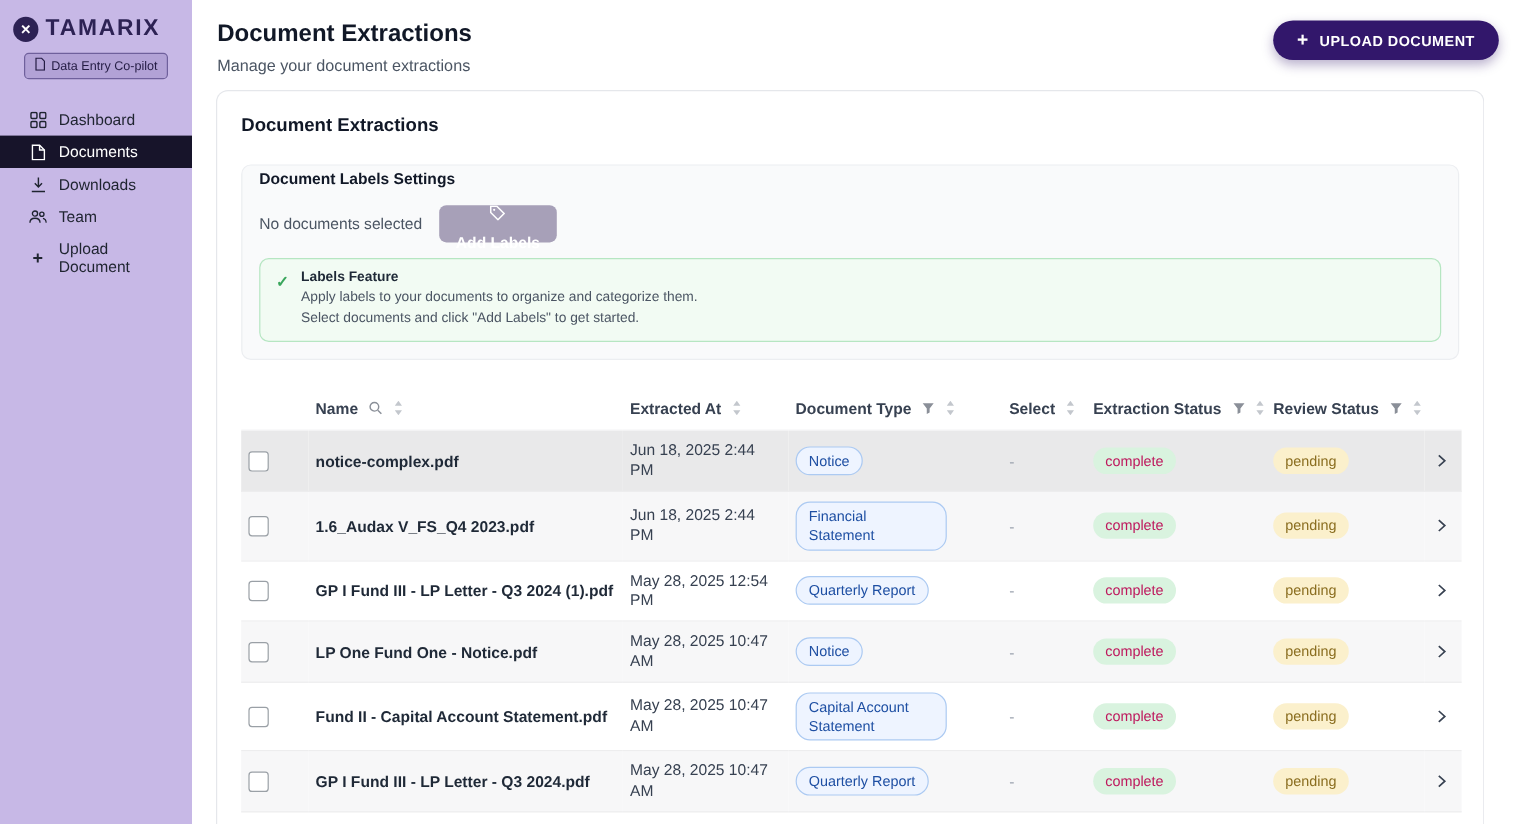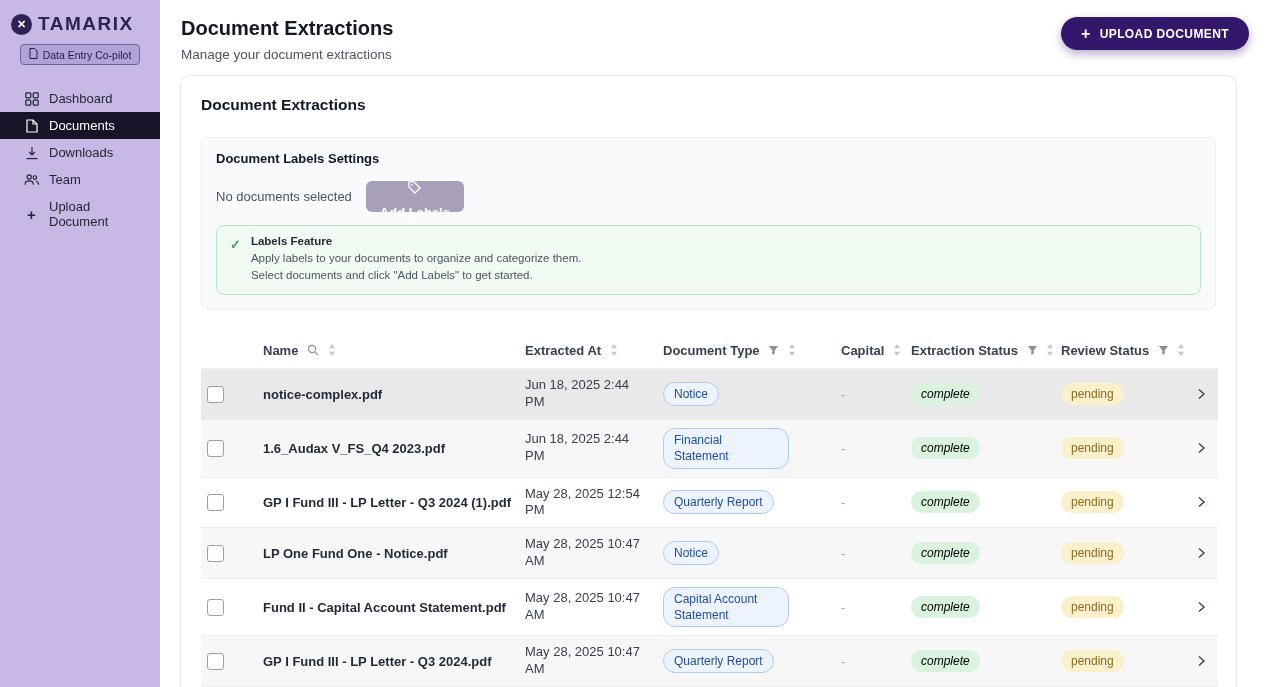--- a/index.html
+++ b/index.html
@@ -39,21 +39,21 @@
     display:flex; align-items:center; gap:9px; cursor:pointer;
     box-shadow:0 4px 10px rgba(50,23,107,.35); }
   .upload-btn .plus-glyph { font-size:16px; font-weight:600; }
 
   .card { margin-left:20px; margin-right:28px; flex:1; background:#fff;
     border:1px solid #e5e7eb; border-bottom:none; border-radius:10px 10px 0 0; padding:20px; }
   .card-title { margin:0; font-size:15.5px; font-weight:700; color:#111827; }
 
   
   .labels-panel { margin-top:23px; background:#f9fafb; border:1px solid #eceef1;
-    border-radius:8px; padding:13px 14px 14px; }
+    border-radius:8px; padding:3px 14px 14px; }
   .lp-title { margin:0 0 15px; font-size:13px; font-weight:700; color:#111827; }
   .lp-row { display:flex; align-items:center; gap:14px; }
   .lp-text { font-size:13px; color:#4b5563; }
   .add-labels-btn { background:#a7a0b8; color:#fff; border:none; border-radius:6px; height:31px;
     padding:0 14px; font-size:13px; font-weight:600; display:flex; align-items:center; gap:8px; cursor:pointer;flex-direction:column; }
   .alert { margin-top:13px; background:#f2fbf3; border:1px solid #b6e6c2; border-radius:8px;
     padding:9px 13px 11px; display:flex; gap:10px; align-items:flex-start; }
   .alert-check { color:#3aa65c; font-size:13px; font-weight:700; margin-top:2px; }
   .alert-title { font-size:11.5px; font-weight:700; color:#1f2937; margin-bottom:3px; }
   .alert-line { font-size:11.5px; color:#4b5563; line-height:1.45; }
@@ -65,21 +65,21 @@
     padding:9px 6px; border-bottom:1px solid #f1f1f2; white-space:nowrap; }
   .hicn { margin-left:5px; vertical-align:-1px; display:inline-block; }
   tbody tr { border-bottom:1px solid #ededee; }
   tbody tr:nth-child(even) { background:#f7f7f8; }
   tbody tr.row-hover { background:#e9e9ea; }
   tbody td { padding:8px 6px; font-size:13px; color:#374151; vertical-align:middle; height:50px; }
   .doc-name { font-weight:700; color:#1f2937; }
   .cell-date { line-height:1.3; display:inline-block; }
   .pill { display:inline-block; padding:3px 10px; border-radius:12px; font-size:12px; line-height:1.35; }
   .pill-type { background:#eef4ff; border:1px solid #accaf2; color:#1e4fa3; max-width:126px; }
-  .pill-complete { background:#d9f3df; color:#000000;font-style:italic; }
+  .pill-complete { background:#d9f3df; color:#be185d; }
   .pill-pending { background:#fbf0cc; color:#8a6d1f; }
   .dash { color:#9ca3af; }
   .cb { appearance:none; -webkit-appearance:none; width:17px; height:17px; margin:0;
     border:1.5px solid #9aa0a6; border-radius:3px; background:#fff; cursor:pointer; display:block; }
   .chev { display:flex; justify-content:flex-end; padding-right:4px; }
 </style>
 </head>
 <body>
 
 <div class="app">
@@ -228,21 +228,21 @@
                 <span>Document Type</span>
                 <span class="hicn"><svg width="11" height="11" viewBox="0 0 12 12">
                       <path d="M1 1.2h10L7.3 5.8v3.7l-2.6 1.3V5.8z" fill="#8a8f98"></path>
                     </svg></span>
                 <span class="hicn"><svg width="8" height="12" viewBox="0 0 8 12">
                       <path d="M4 0l3 4.2H1z" fill="#c3c7cd"></path>
                       <path d="M4 12L1 7.8h6z" fill="#c3c7cd"></path>
                     </svg></span>
               </th>
               <th>
-                <span>Capital</span>
+                <span>Select</span>
                 <span class="hicn"><svg width="8" height="12" viewBox="0 0 8 12">
                       <path d="M4 0l3 4.2H1z" fill="#c3c7cd"></path>
                       <path d="M4 12L1 7.8h6z" fill="#c3c7cd"></path>
                     </svg></span>
               </th>
               <th>
                 <span>Extraction Status</span>
                 <span class="hicn"><svg width="11" height="11" viewBox="0 0 12 12">
                       <path d="M1 1.2h10L7.3 5.8v3.7l-2.6 1.3V5.8z" fill="#8a8f98"></path>
                     </svg></span>

